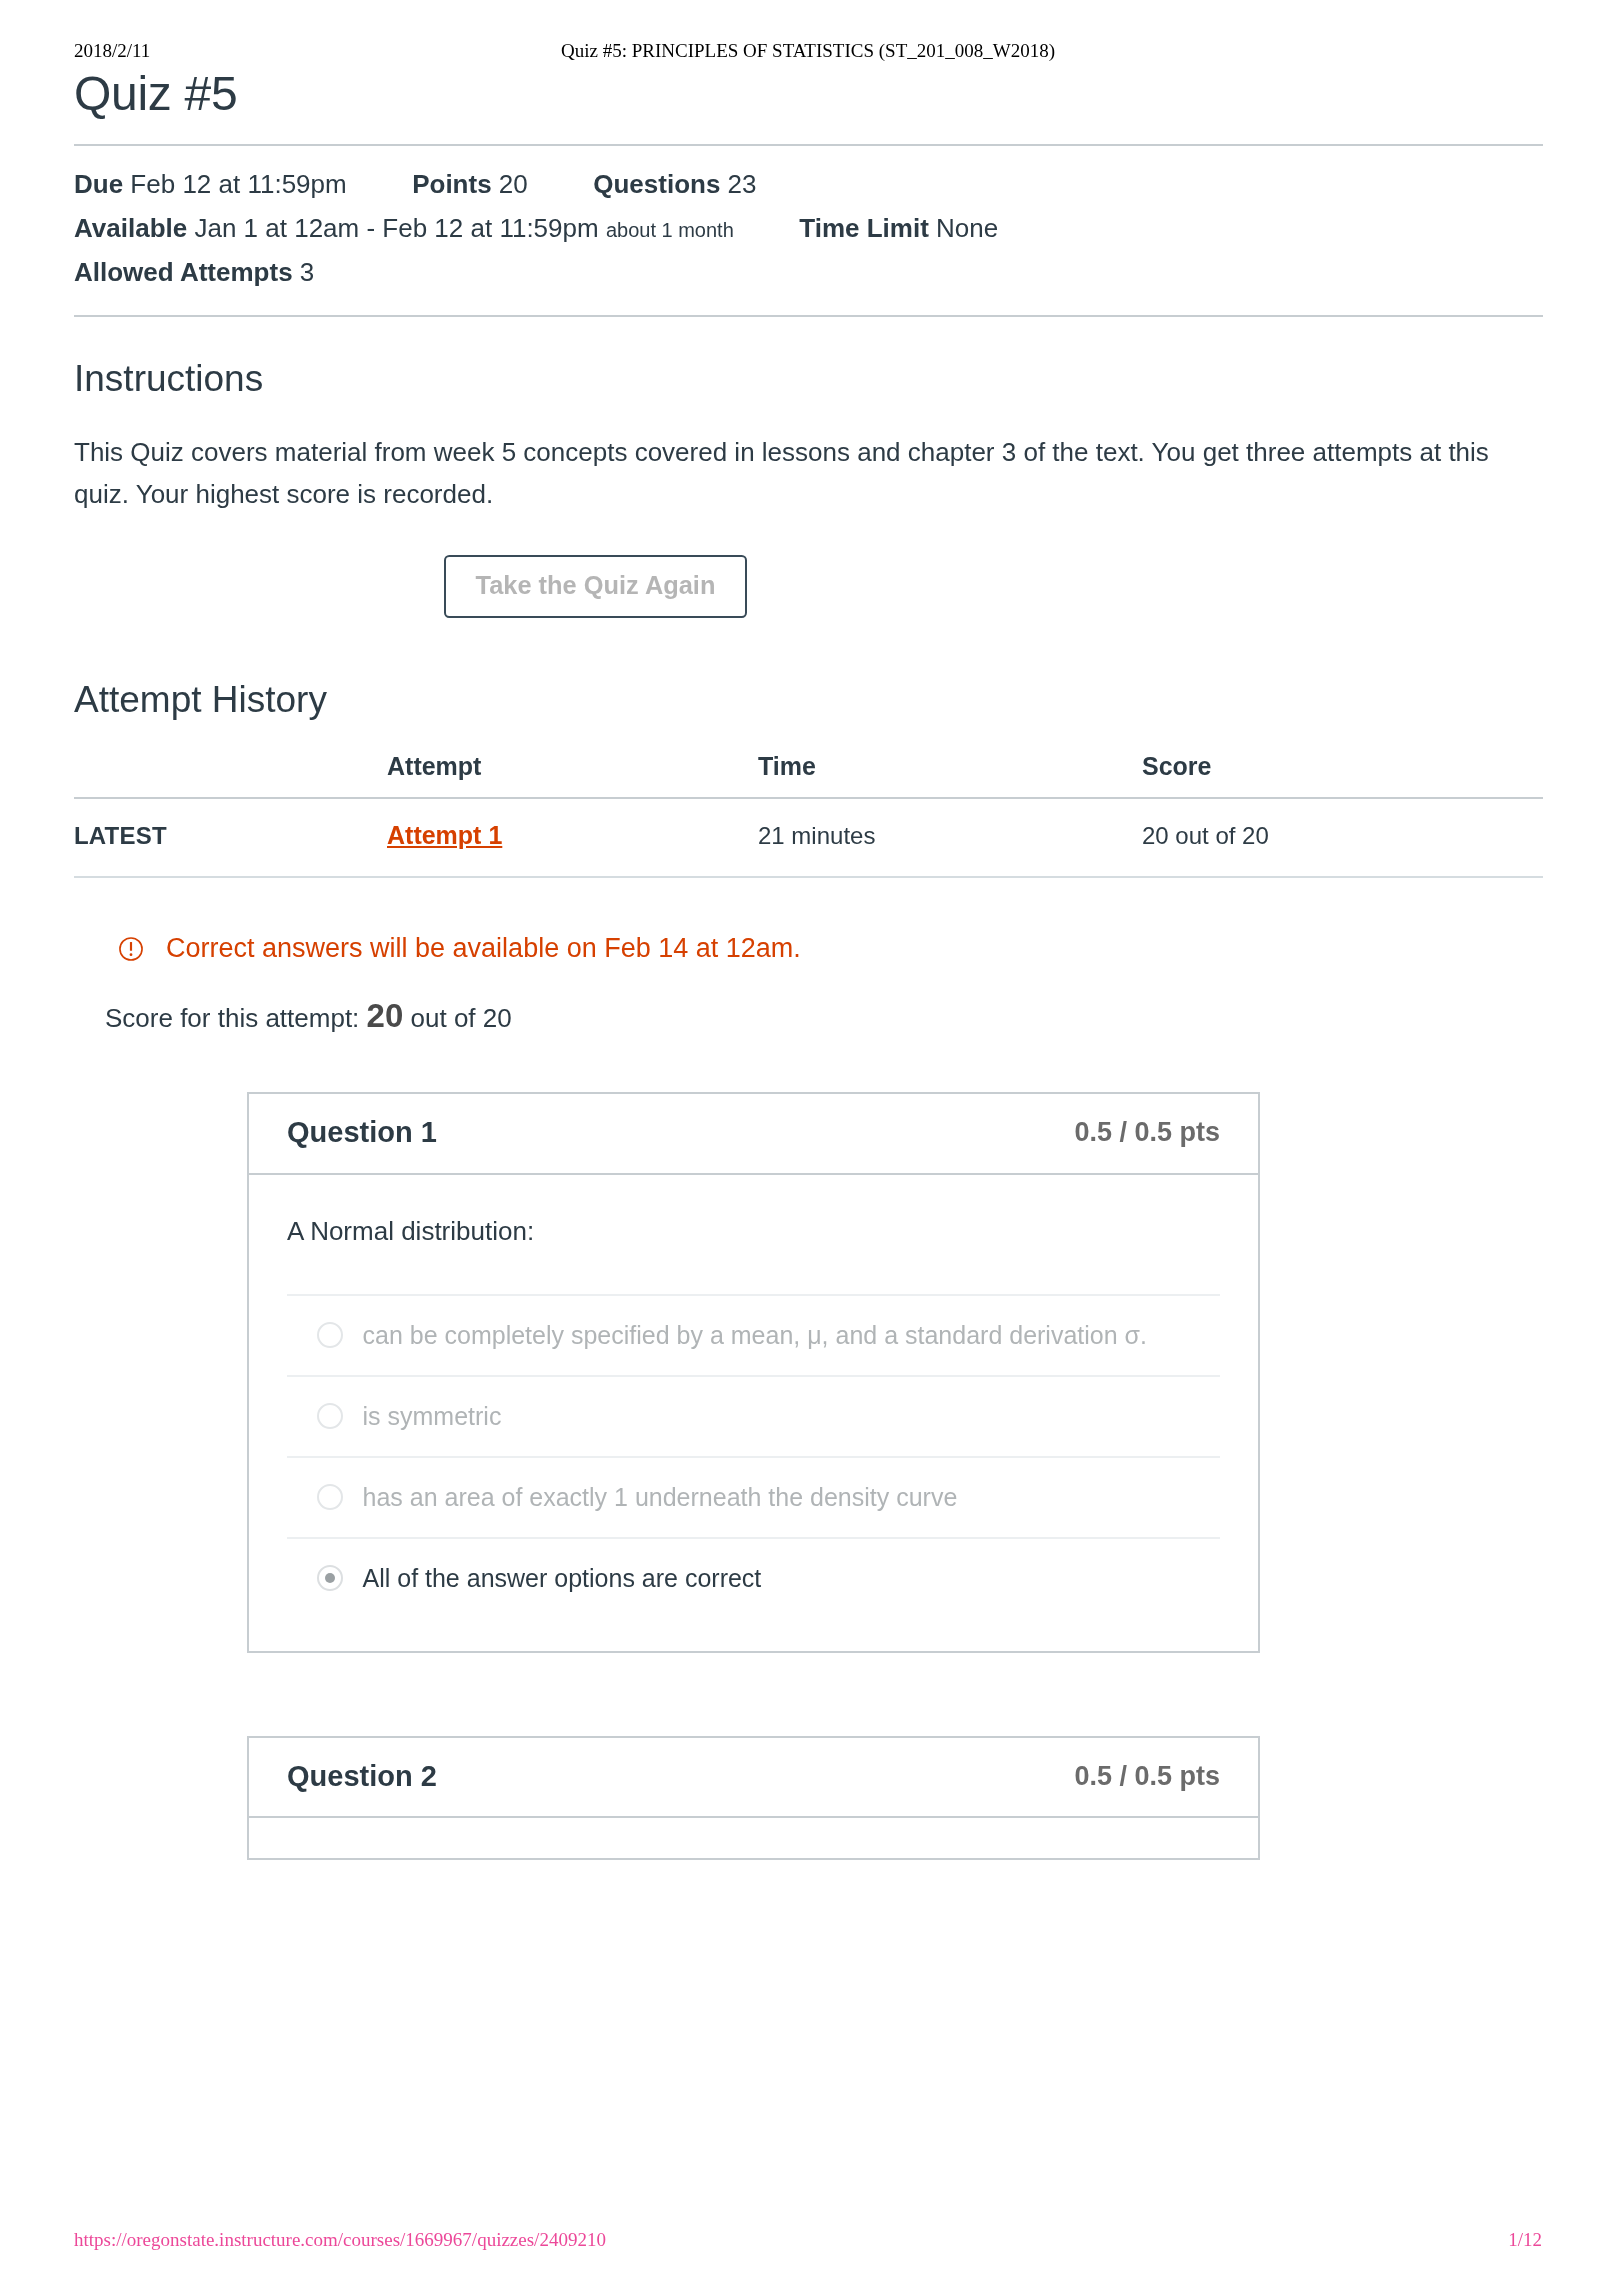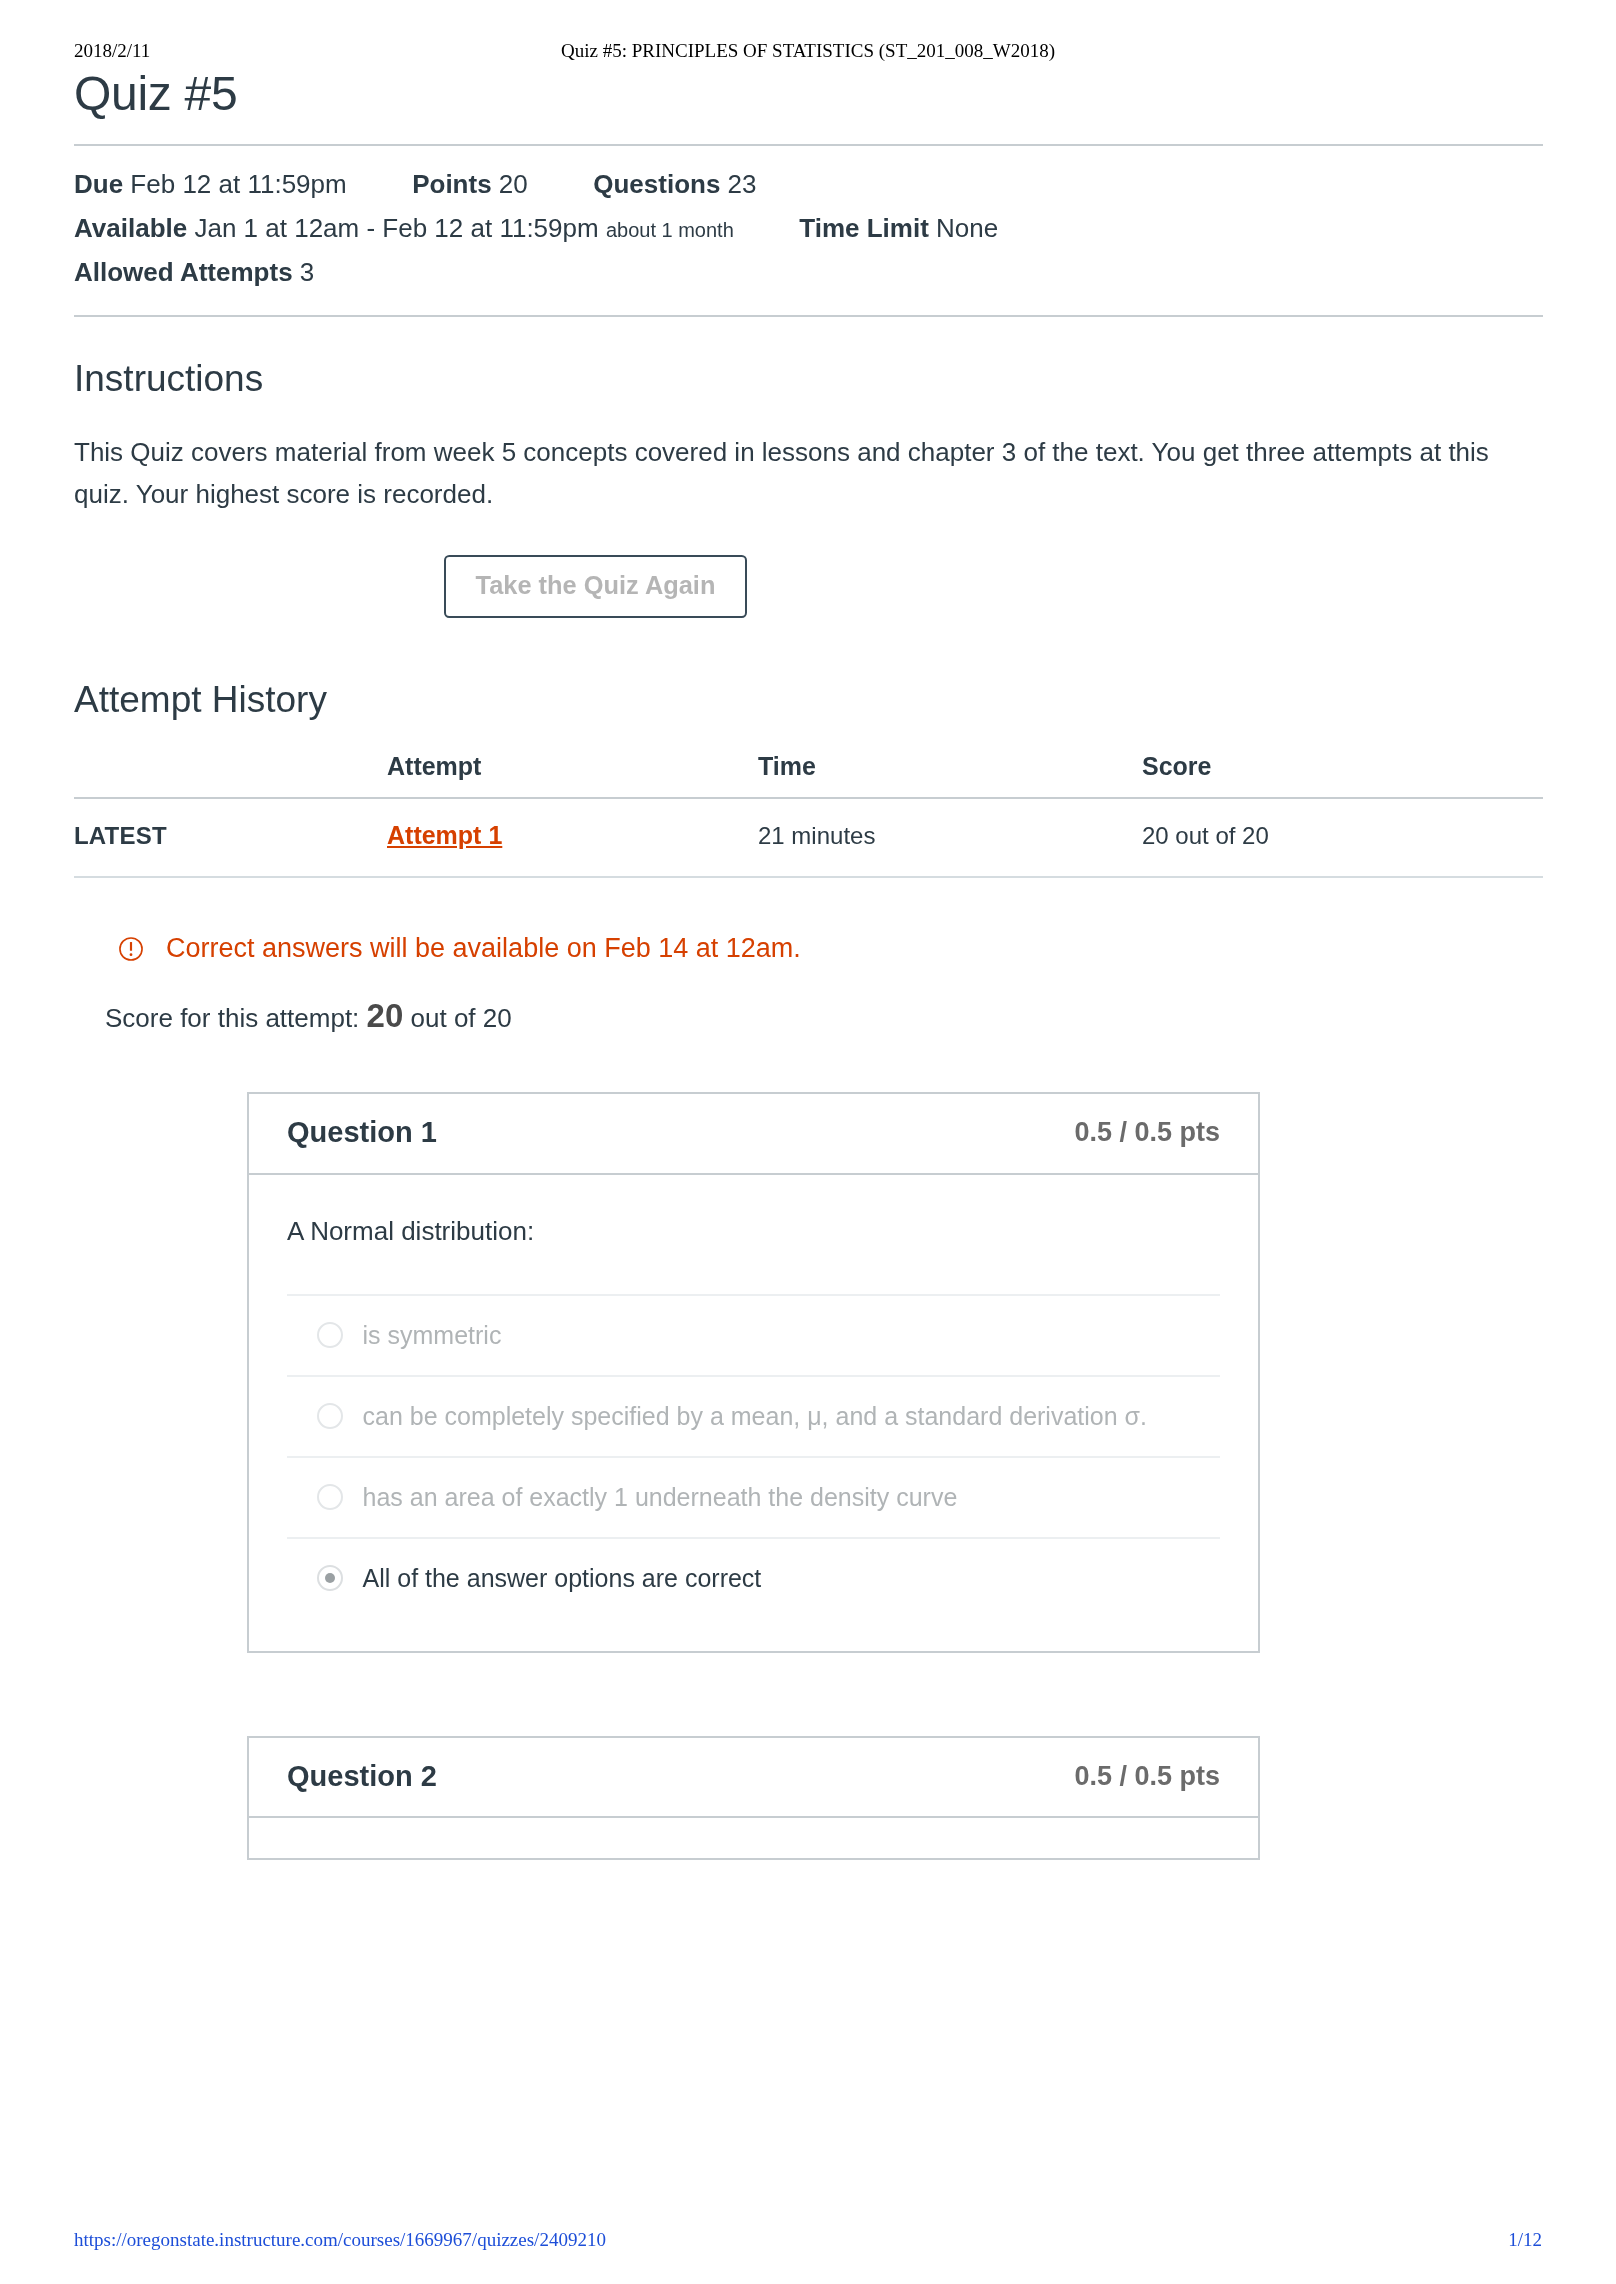--- a/index.html
+++ b/index.html
@@ -44,21 +44,21 @@
   }
 
   .print-footer {
     position: absolute;
     bottom: 31px;
     left: 0;
     width: 1616px;
     height: 26px;
     font-family: "Liberation Serif", serif;
     font-size: 19px;
-    color: #1d4ed8;
+    color: #ec4899;
     line-height: 26px;
   }
   .print-footer .pf-url {
     position: absolute;
     left: 74px;
     top: 0;
     white-space: nowrap;
   }
   .print-footer .pf-page {
     position: absolute;
@@ -423,25 +423,25 @@
   <div class="question-card q1-card">
     <div class="question-header">
       <span class="question-name">Question 1</span>
       <span class="question-points">0.5 / 0.5 pts</span>
     </div>
     <div class="question-body">
       <div class="question-text">A Normal distribution:</div>
       <div class="answers">
         <div class="answer">
           <span class="radio"></span>
-          <span>is symmetric</span>
+          <span>can be completely specified by a mean, μ, and a standard derivation σ.</span>
         </div>
         <div class="answer">
           <span class="radio"></span>
-          <span>can be completely specified by a mean, μ, and a standard derivation σ.</span>
+          <span>is symmetric</span>
         </div>
         <div class="answer">
           <span class="radio"></span>
           <span>has an area of exactly 1 underneath the density curve</span>
         </div>
         <div class="answer selected">
           <span class="radio"></span>
           <span>All of the answer options are correct</span>
         </div>
       </div>

